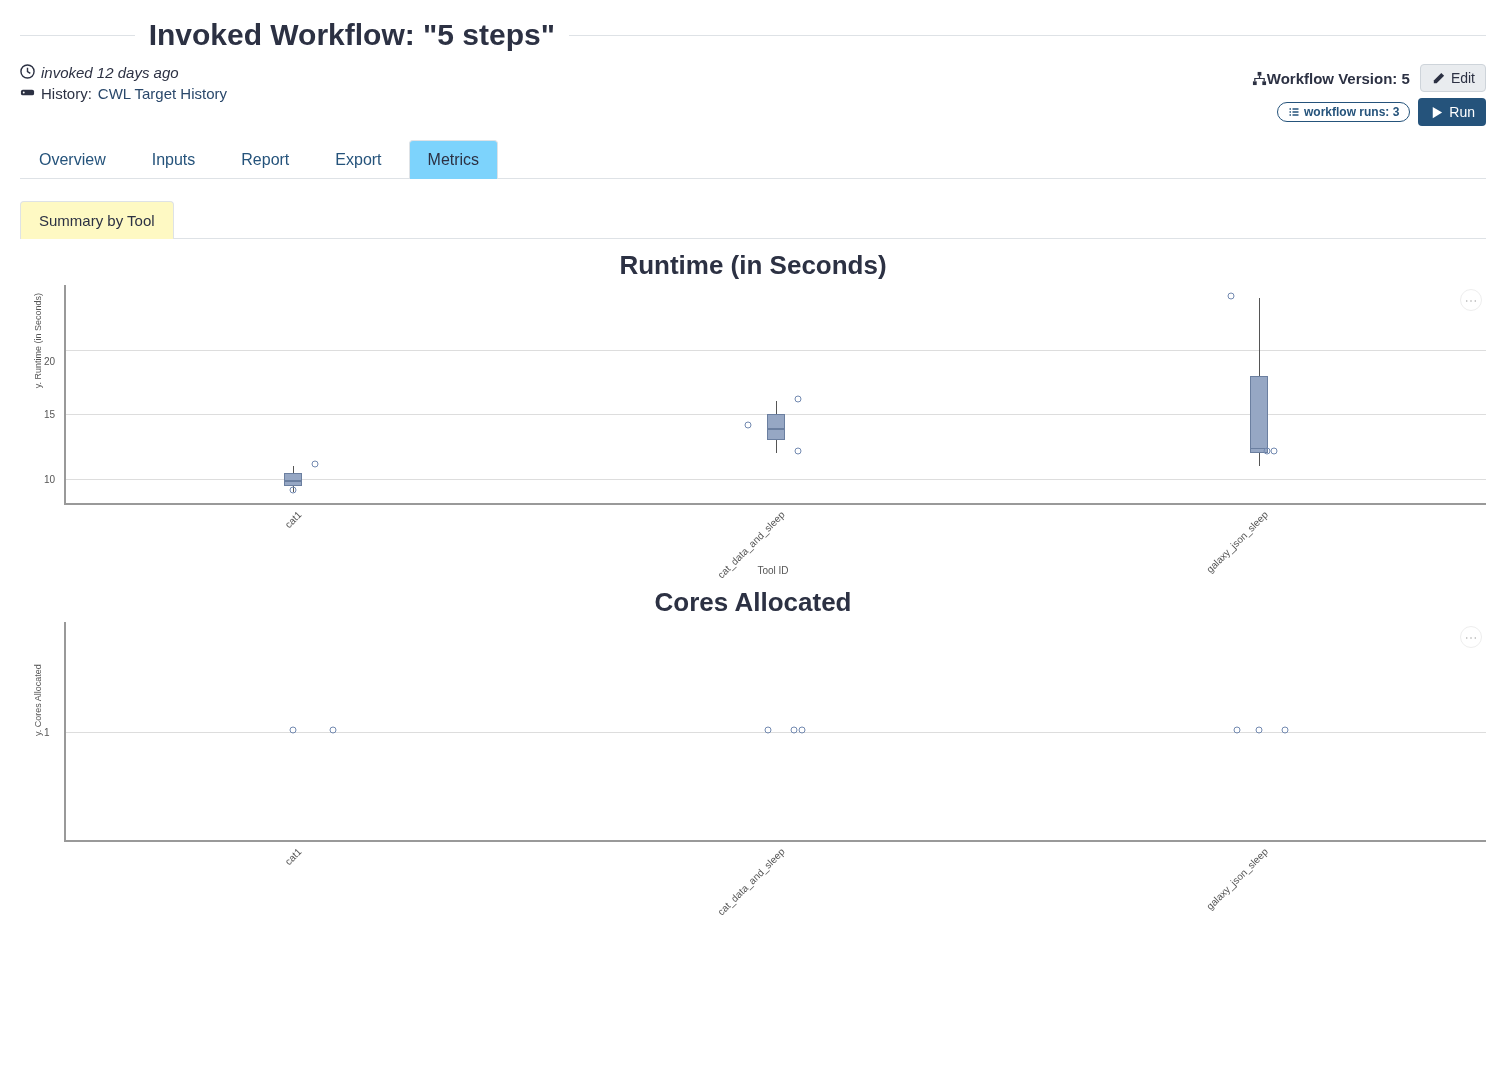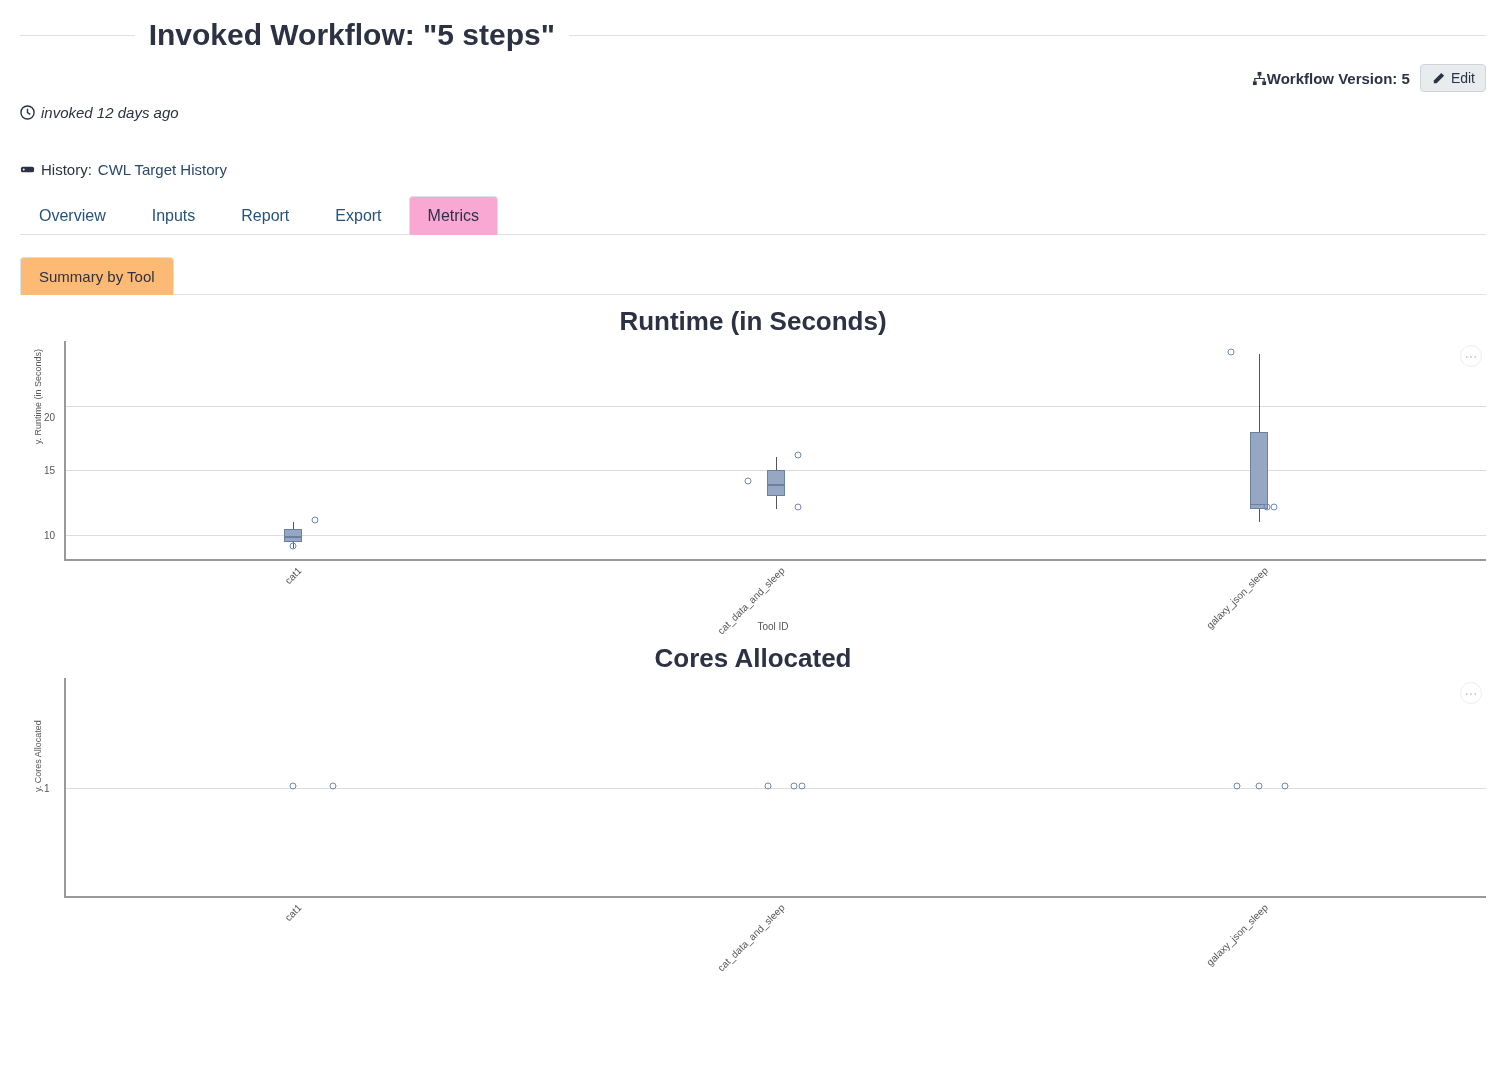--- a/index.html
+++ b/index.html
@@ -2,37 +2,37 @@
 <html><head>
 <meta charset="utf-8">
 <style>
 * { box-sizing: border-box; margin: 0; padding: 0; }
 body { font-family: -apple-system, BlinkMacSystemFont, "Segoe UI", Helvetica, Arial, sans-serif; background: #fff; color: #2c3143; padding: 0 20px; }
 .header-title-row { display: flex; align-items: center; margin: 18px 0 12px; }
 .header-title-row .line { flex: 1; height: 1px; background: #dee2e6; }
 .header-title { font-size: 30px; font-weight: 700; color: #2c3143; padding: 0 14px; }
 .meta-row { display: flex; justify-content: space-between; align-items: flex-start; margin-bottom: 14px; }
 .meta-left { font-size: 15px; color: #2c3143; }
-.meta-left .meta-line { display: flex; align-items: center; gap: 6px; margin-bottom: 4px; margin-top: 40px; }
+.meta-left .meta-line { display: flex; gap: 6px; margin-bottom: 4px; }
 .meta-left .invoked { font-style: italic; }
 .meta-left a { color: #2a486b; text-decoration: none; }
 .meta-right { text-align: right; }
 .meta-right .version-row { display: flex; align-items: center; justify-content: flex-end; gap: 10px; margin-bottom: 6px; }
 .version-label { font-size: 15px; font-weight: 600; color: #2c3143; display:flex; align-items:center; }
 .btn { display: inline-flex; align-items: center; gap: 5px; padding: 5px 10px; border-radius: 4px; font-size: 14px; cursor: pointer; border: 1px solid transparent; }
 .btn-edit { background: #e9ecef; color: #2c3143; border-color: #ced4da; }
 .btn-run { background: #25537b; color: #fff; }
 .badge-runs { display: inline-flex; align-items:center; gap:4px; border: 1.5px solid #25537b; color: #25537b; border-radius: 12px; padding: 2px 10px; font-size: 12px; font-weight: 600; }
 .runs-row { display:flex; justify-content:flex-end; gap:8px; align-items:center;}
 .tabs { display: flex; border-bottom: 1px solid #dee2e6; gap: 8px; }
 .tab { padding: 10px 18px; font-size: 16px; color: #25537b; cursor: pointer; border: 1px solid transparent; border-bottom: none; margin-bottom: -1px; }
-.tab.active { color: #2c3143; background: #f9a8d4; border-color: #dee2e6; border-radius: 4px 4px 0 0; }
+.tab.active { color: #2c3143; background: #7dd3fc; border-color: #dee2e6; border-radius: 4px 4px 0 0; }
 .subtabs { display: flex; border-bottom: 1px solid #dee2e6; margin-top: 0; padding-top:2px;}
 .subtab { padding: 10px 18px; font-size: 15px; color: #25537b; cursor: pointer; border: 1px solid transparent; border-bottom: none; margin-bottom: -1px; margin-top:8px;}
-.subtab.active { color: #2c3143; background: #fdba74; border-color: #dee2e6; border-radius: 4px 4px 0 0; margin-top: 20px; }
+.subtab.active { color: #2c3143; background: #fef9c3; border-color: #dee2e6; border-radius: 4px 4px 0 0; margin-top: 20px; }
 .chart-section { margin-top: 11px; }
 .chart-title { text-align: center; font-size: 26px; font-weight: 600; color: #2c3143; margin: 6px 0 4px; }
 .chart-wrap { position: relative; margin: 0 0 6px 40px; }
 .y-axis-label { position: absolute; left: -22px; top: 50%; transform: rotate(-90deg) translateX(50%); transform-origin: left center; font-size: 9px; color: #555; white-space: nowrap; }
 .plot-area { position: relative; height: 220px; border-left: 2px solid #999; border-bottom: 2px solid #999; margin-left: 4px; }
 .gridline { position: absolute; left: 0; right: 0; height: 1px; background: #ddd; }
 .y-tick { position: absolute; left: -22px; font-size: 10px; color: #555; transform: translateY(-50%); }
 .x-ticks { position: relative; height: 70px; margin-left: 4px; }
 .x-tick { position: absolute; top: 4px; font-size: 10px; color: #555; transform: rotate(-45deg); transform-origin: top right; white-space: nowrap; }
 .x-axis-label { text-align: center; font-size: 10px; color: #555; margin-top: -10px; }
@@ -79,20 +79,34 @@
             <rect x="11" y="11" width="4" height="4"></rect>
             <path d="M8 5v3M8 8H3v3M8 8h5v3" stroke="currentColor" fill="none" stroke-width="1.3"></path>
           </svg>
         <span>Workflow Version: 5</span>
       </span>
       <button class="btn btn-edit">
         <svg class="icon" viewBox="0 0 16 16">
             <path d="M11 2l3 3-8 8H3v-3z"></path>
           </svg>
         <span>Edit</span>
+      </button>
+    </div>
+    <div class="runs-row">
+      <span class="badge-runs">
+        <svg class="icon" style="width:12px;height:12px" viewBox="0 0 16 16">
+            <path d="M2 3h2v2H2zM6 3h8v2H6zM2 7h2v2H2zM6 7h8v2H6zM2 11h2v2H2zM6 11h8v2H6z"></path>
+          </svg>
+        <span>workflow runs: 3</span>
+      </span>
+      <button class="btn btn-run">
+        <svg class="icon" viewBox="0 0 16 16">
+            <path d="M4 2l10 6-10 6z" fill="#fff"></path>
+          </svg>
+        <span>Run</span>
       </button>
     </div>
   </div>
 </div>
 
 <div class="tabs" id="main-tabs">
     <div class="tab">Overview</div>
     <div class="tab">Inputs</div>
     <div class="tab">Report</div>
     <div class="tab">Export</div>

